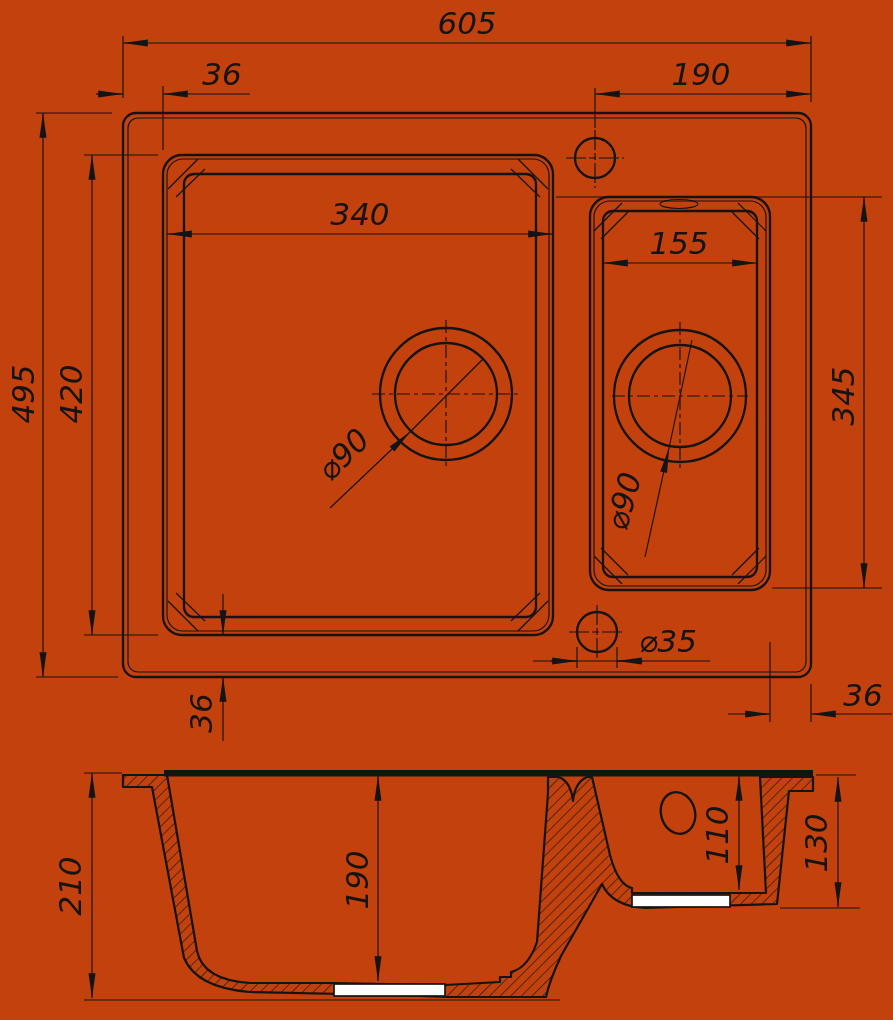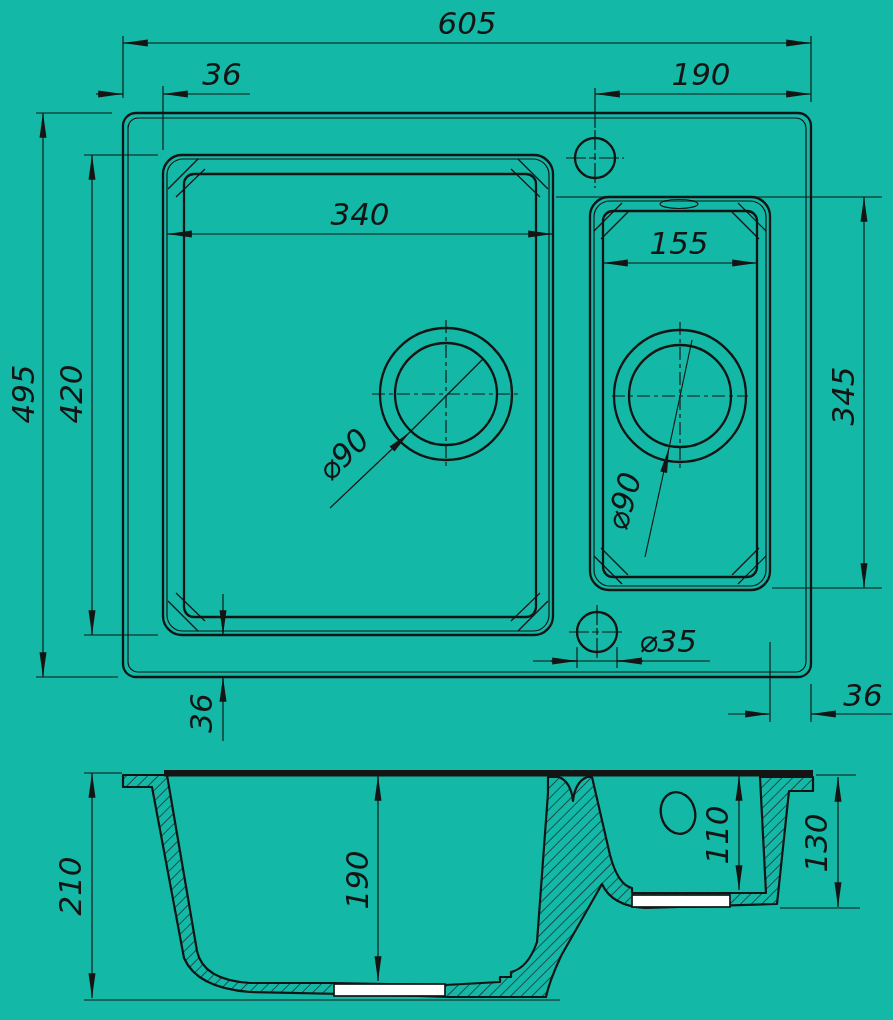--- a/index.html
+++ b/index.html
@@ -1,16 +1,16 @@
 <!DOCTYPE html>
 <html><head>
 <meta charset="utf-8">
 <style>
   html,body{margin:0;padding:0;background:#ffffff;}
-  .canvas{width:893px;height:1020px;background:#14b8a6;position:relative;overflow:hidden;}
+  .canvas{width:893px;height:1020px;background:#c2410c;position:relative;overflow:hidden;}
   svg{display:block;}
   .ol   {fill:none;stroke:#141414;stroke-width:2.3;}
   .ol-thin{fill:none;stroke:#141414;stroke-width:1.15;}
   .diml {fill:none;stroke:#141414;stroke-width:1.15;}
   .dash {fill:none;stroke:#141414;stroke-width:1.15;stroke-dasharray:13 4 4 4;}
   .cdash{fill:none;stroke:#141414;stroke-width:1.15;stroke-dasharray:20 3 7 3;}
   .mat  {stroke:#141414;stroke-width:2.2;stroke-linejoin:round;}
   .plate{fill:#ffffff;stroke:#141414;stroke-width:1.7;}
   .dim  {font-family:"DejaVu Sans",sans-serif;font-style:italic;font-size:31px;fill:#141414;}
   .arrw {fill:#141414;stroke:none;}

